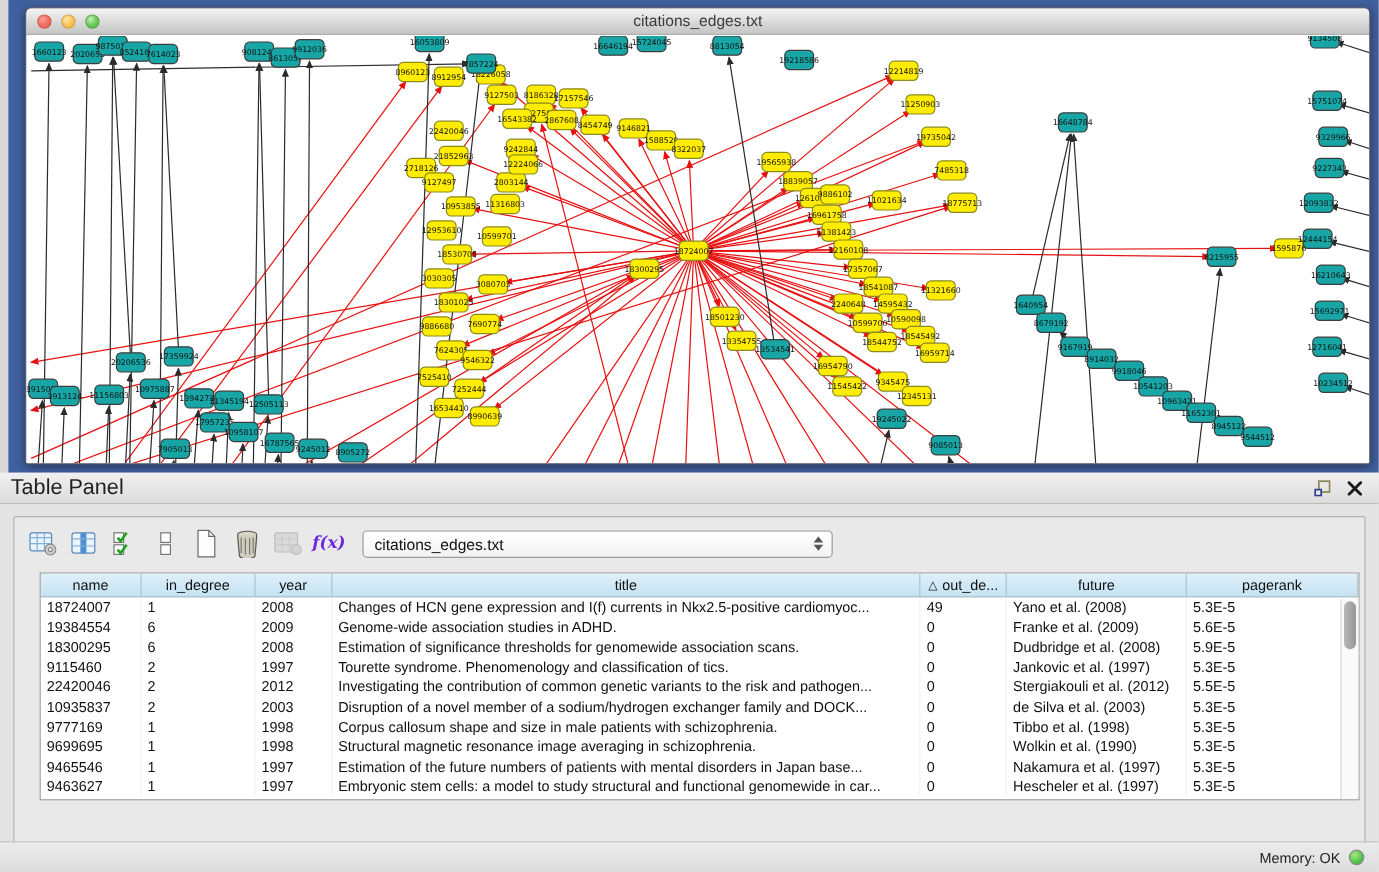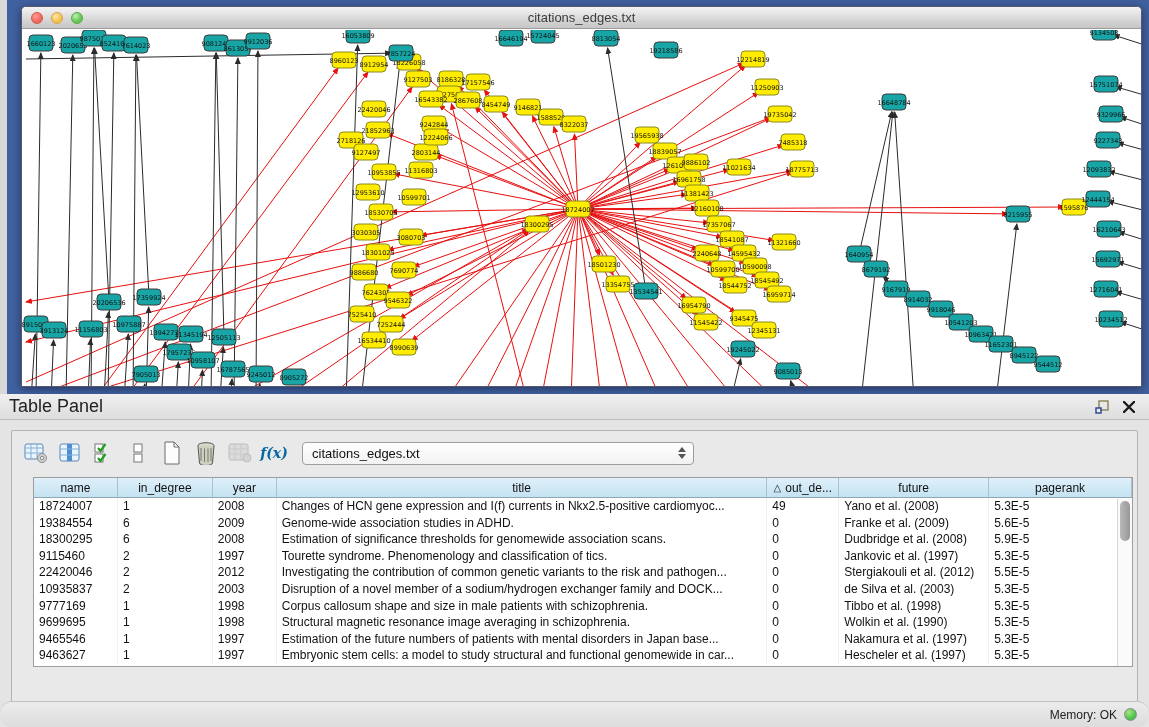--- a/index.html
+++ b/index.html
@@ -25,21 +25,21 @@
   #table-panel { position:absolute; left:0; top:394px; width:1149px; height:333px; background:#e4e4e4; }
   #panel-titlebar { height:26px; background:linear-gradient(#f0f0f0,#dddddd); border-bottom:1px solid #bdbdbd; display:flex; align-items:center; }
   #panel-titlebar .ptitle { font-size:18px; color:#222; padding-left:9px; flex:1; }
   .panel-ctrl { display:flex; align-items:center; gap:14px; padding-right:14px; }
   .panel-ctrl svg { display:block; }
 
   #panel-body { position:absolute; left:11px; top:36px; width:1127px; height:300px; background:#e9e9e9; border:1px solid #b2b2b2; border-radius:2px; }
   #toolbar { height:44px; display:flex; align-items:center; padding-left:10px; gap:6px; }
   .tb-btn { width:28px; height:28px; display:flex; align-items:center; justify-content:center; border-radius:3px; }
   .tb-btn svg { display:block; }
-  #fx-label { font-family:"DejaVu Serif", serif; font-style:italic; font-weight:bold; font-size:14px; color:#0369a1; margin:0 4px; }
+  #fx-label { font-family:"DejaVu Serif", serif; font-style:italic; font-weight:bold; font-size:14px; color:#6d28d9; margin:0 4px; }
   #table-select { margin-left:8px; width:392px; height:23px; background:linear-gradient(#ffffff,#f2f2f2); border:1px solid #9e9e9e; border-radius:4px; display:flex; align-items:center; font-size:13px; color:#111; padding-left:9px; position:relative; }
   #table-select .arrows { position:absolute; right:7px; top:4px; display:flex; flex-direction:column; gap:2px; }
   #table-select .arrows i { display:block; width:0; height:0; border-left:4px solid transparent; border-right:4px solid transparent; }
   #table-select .arrows i.up { border-bottom:5px solid #555; }
   #table-select .arrows i.dn { border-top:5px solid #555; }
 
   
   #tbl { position:absolute; left:21px; top:46px; right:4px; height:190px; background:#fff; border:1px solid #9e9e9e; overflow:hidden; }
   .thead { display:flex; height:20px; background:linear-gradient(#dff0fa,#c4e2f2); border-bottom:1px solid #8fa7b5; }
   .th { font-size:12px; color:#111; display:flex; align-items:center; justify-content:center; border-right:1px solid #a9c2cf; overflow:hidden; white-space:nowrap; }
@@ -52,21 +52,21 @@
   #tbl-thumb { position:absolute; left:2px; top:2px; width:10px; height:40px; border-radius:6px; background:linear-gradient(90deg,#b9b9b9,#989898); }
 
   
   #footer-tabs { position:absolute; left:0; right:0; top:280px; display:flex; justify-content:center; }
   .seg { display:flex; border:1px solid #9a9a9a; border-radius:5px; overflow:hidden; background:#fdfdfd; box-shadow:0 1px 0 rgba(255,255,255,.7); }
   .seg .tab { font-size:13px; color:#1a1a1a; padding:3px 16px 4px; border-right:1px solid #b5b5b5; background:linear-gradient(#fefefe,#f0f0f0); }
   .seg .tab:last-child { border-right:none; }
   .seg .tab.sel { background:linear-gradient(#8b8b8b,#787878); color:#f2f2f2; }
 
   
-  #status-bar { position:absolute; left:0; bottom:0; width:1149px; height:26px; background:linear-gradient(#ececec,#dcdcdc); border-top:1px solid #c2c2c2; display:flex; align-items:center; justify-content:flex-end; gap:7px; padding-right:12px;border-radius:12px; }
+  #status-bar { position:absolute; left:0; bottom:0; width:1149px; height:26px; background:linear-gradient(#ececec,#dcdcdc); border-top:1px solid #c2c2c2; display:flex; align-items:center; justify-content:flex-end; gap:7px; padding-right:12px; }
   #status-bar .mem { font-size:12px; color:#222; }
   #mem-dot { width:13px; height:13px; border-radius:50%; background:radial-gradient(circle at 35% 30%, #a9e77f, #49c04a 65%); border:1px solid #8c8c8c; }
 
   
   #splitter-grip { position:absolute; left:570px; top:395px; width:10px; height:4px; display:flex; gap:2px; }
   #splitter-grip i { width:3px; height:3px; background:#9a9a9a; border-radius:50%; }
 </style>
 </head>
 <body>
 

